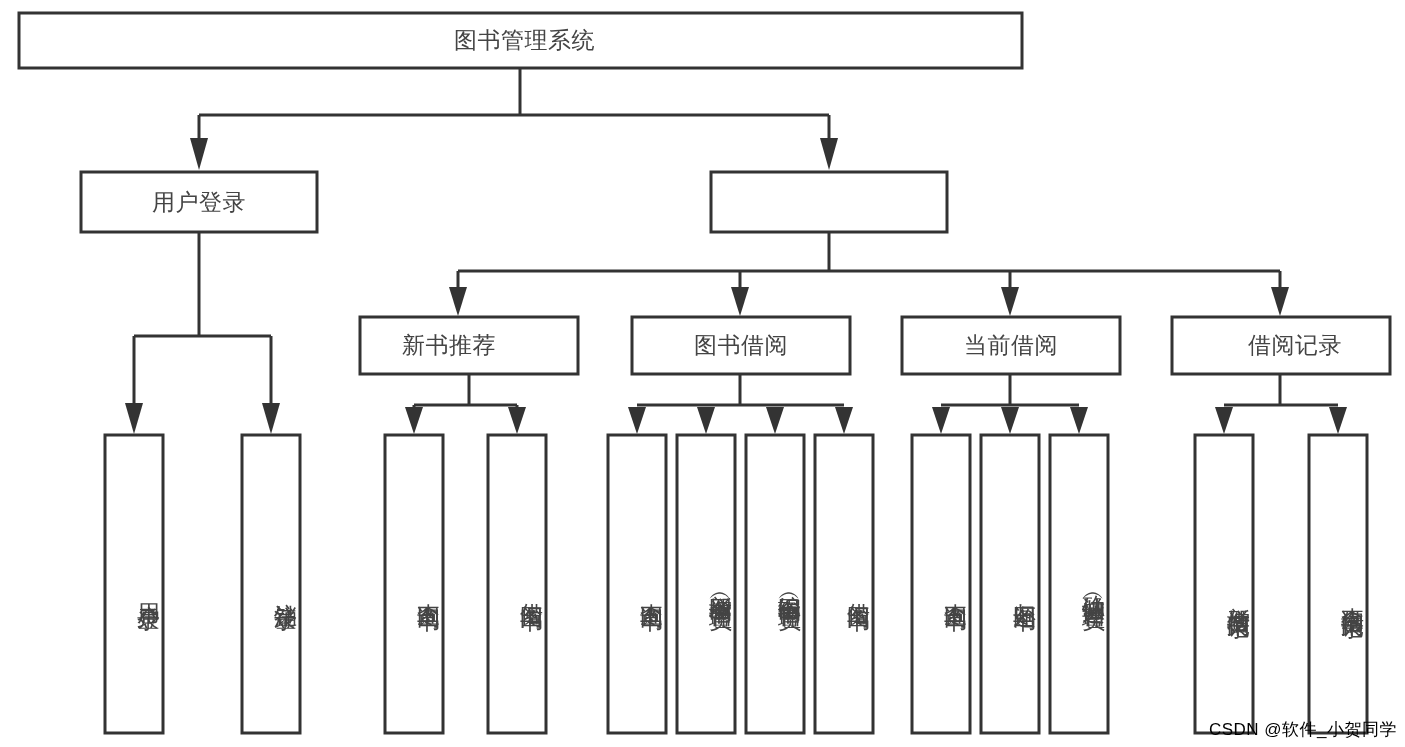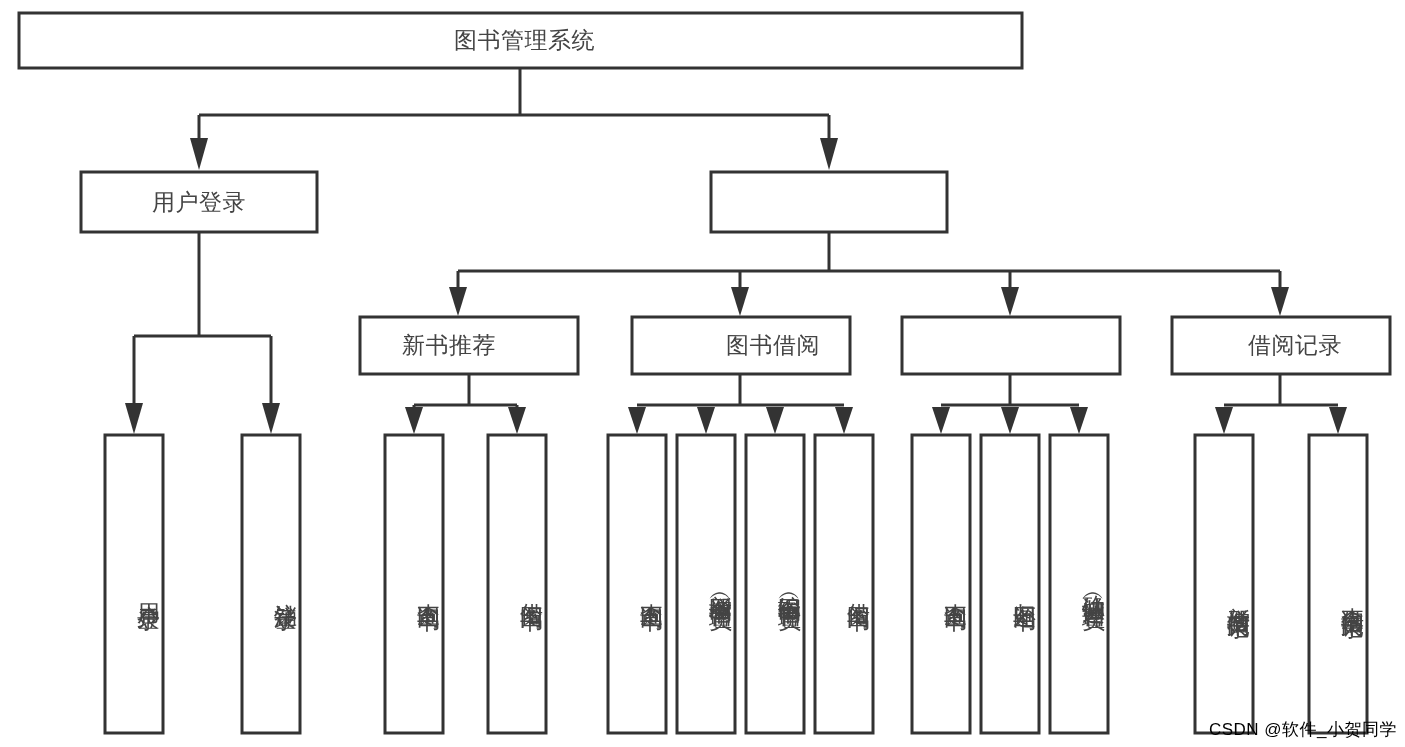--- a/index.html
+++ b/index.html
@@ -162,22 +162,23 @@
 
   </svg>
 
   <div class="node-label label-horizontal" style="left:19px; top:13px; width:1003px; height:55px;padding-left:8px;">图书管理系统</div>
 
   <div class="node-label label-horizontal" style="left:81px; top:172px; width:236px; height:60px;">用户登录</div>
 
 
   <div class="node-label label-horizontal" style="left:360px; top:317px; width:178px; height:57px;">新书推荐</div>
 
-  <div class="node-label label-horizontal" style="left:664px; top:317px; width:218px; height:57px;">图书借阅</div>
-
+  <div class="node-label label-horizontal" style="left:632px; top:317px; width:218px; height:57px;">图书借阅</div>
+
+  <div class="node-label label-horizontal" style="left:902px; top:317px; width:218px; height:57px;">当前借阅</div>
 
   <div class="node-label label-horizontal" style="left:1172px; top:317px; width:218px; height:57px;padding-left:28px;">借阅记录</div>
 
   <div class="node-label label-vertical" style="left:105px; top:435px; width:58px; height:298px;">用户登录</div>
   <div class="node-label label-vertical" style="left:242px; top:435px; width:58px; height:298px;">注销登录</div>
 
   <div class="node-label label-vertical" style="left:385px; top:435px; width:58px; height:298px;">查询图书</div>
   <div class="node-label label-vertical" style="left:488px; top:435px; width:58px; height:298px;">借阅图书</div>
 
   <div class="node-label label-vertical" style="left:608px; top:435px; width:58px; height:298px;">查询图书</div>

